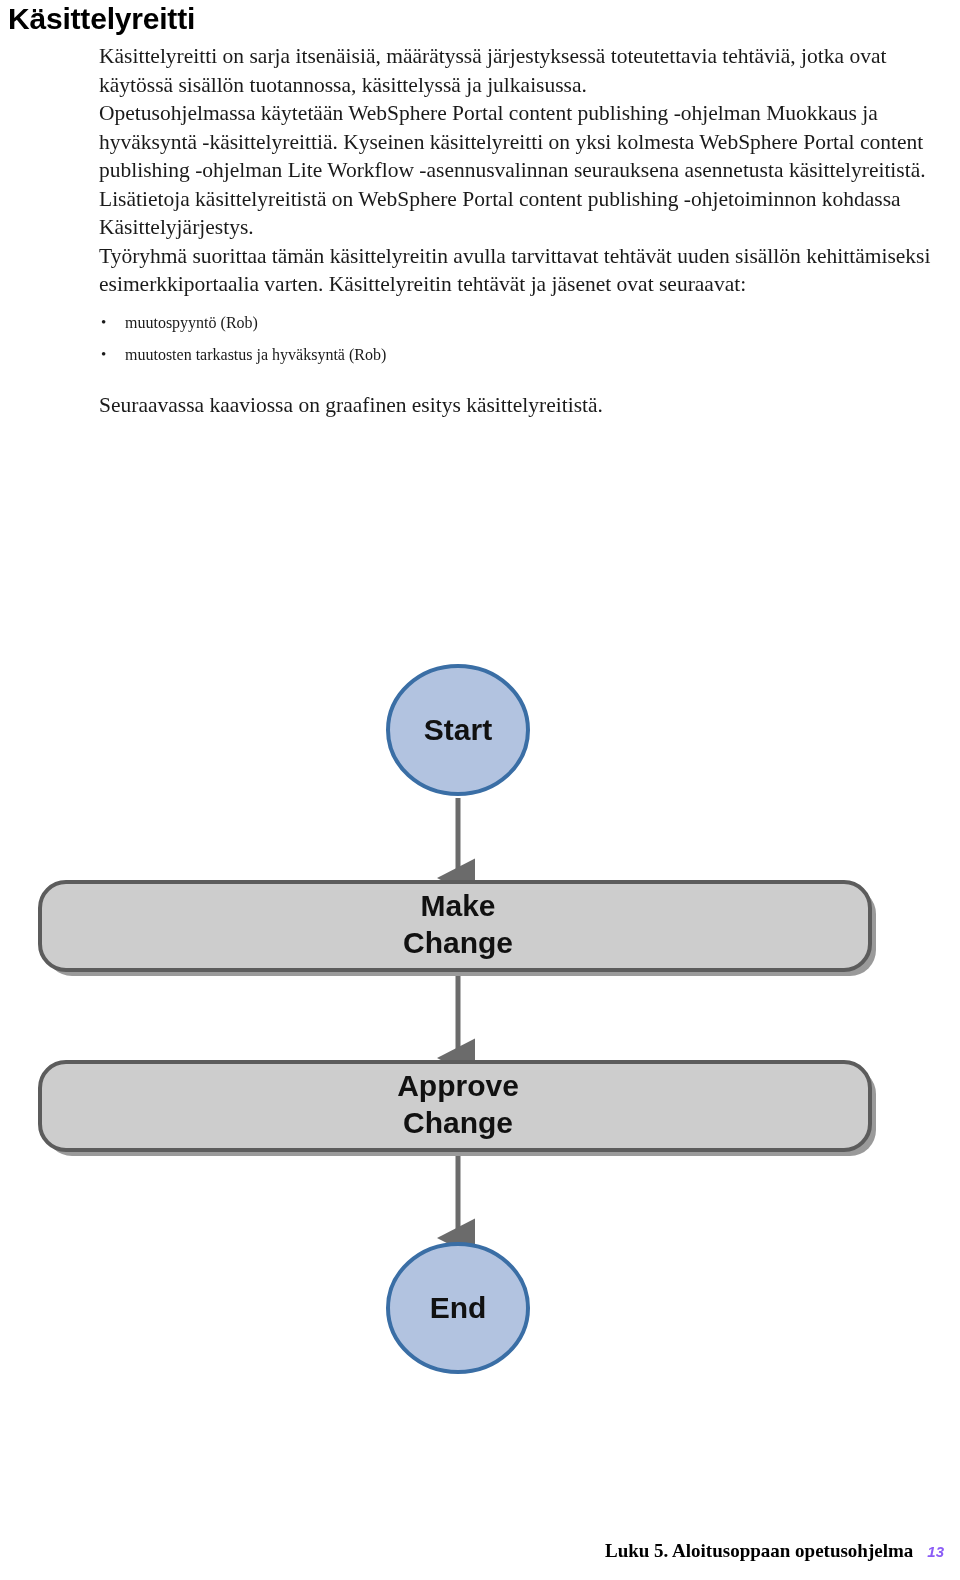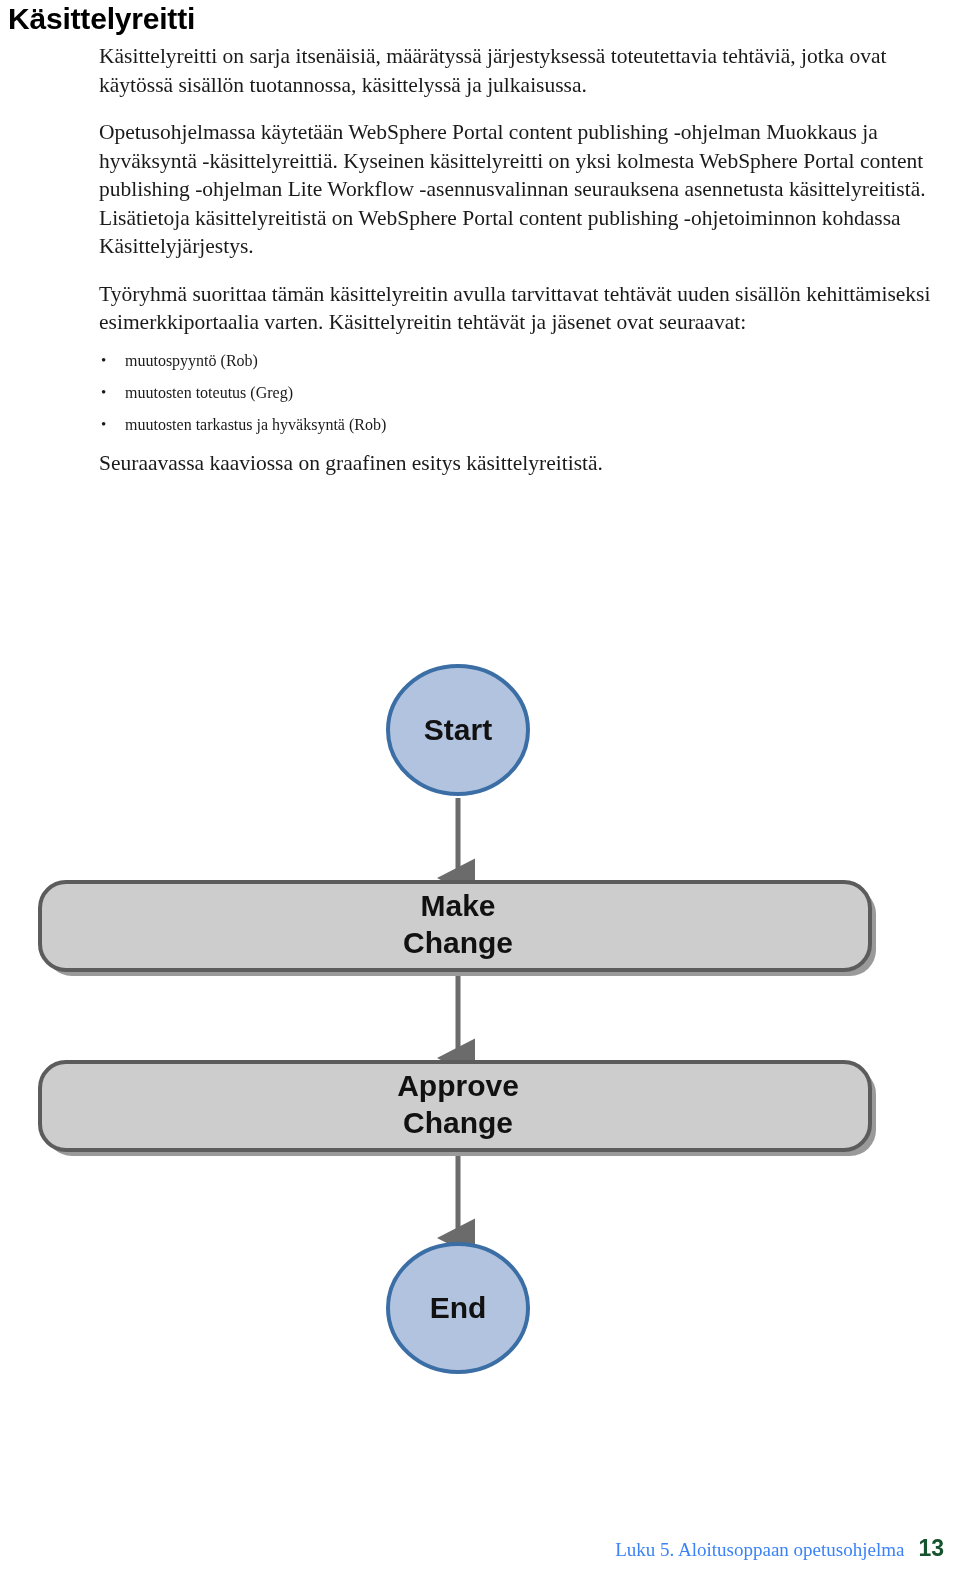--- a/index.html
+++ b/index.html
@@ -40,21 +40,20 @@
   }
 
   .para {
     font-size: 21.5px;
     line-height: 28.5px;
     text-align: left;
     margin: 0 0 0 0;
     color: #1a1a1a;
   }
   .para + .para {
-    margin-top: 19px;
   }
 
   
   .bullet-list {
     margin: 8px 0 0 0;
     padding: 0;
     list-style: none;
   }
   .bullet-item {
     position: relative;
@@ -67,21 +66,21 @@
     content: "\2022";
     position: absolute;
     left: 2px;
     top: -1px;
     font-size: 15px;
     line-height: 32px;
     color: #1a1a1a;
   }
 
   .para-after-list {
-    margin-top: 8px;
+    margin-top: 20px;
   }
 
   
   .flowchart {
     position: absolute;
     left: 8px;
     top: 620px;
     width: 960px;
     height: 810px;
   }
@@ -101,46 +100,47 @@
   .footer {
     position: absolute;
     left: 0;
     right: 16px;
     bottom: 18px;
     text-align: right;
     white-space: nowrap;
   }
   .footer-text {
     font-size: 19px;
-    color: #3b82f6;
+    color: #000000;
+    font-weight: bold;
   }
   .footer-page {
     font-family: "Liberation Sans", "DejaVu Sans", sans-serif;
     font-weight: bold;
-    font-size: 23px;
-    color: #14532d;
+    font-size: 15px;
+    color: #8b5cf6;
     margin-left: 14px;
+    font-style: italic;
   }
 </style>
 </head>
 <body>
 
 <div class="page-heading">Käsittelyreitti</div>
 
 <div class="text-column">
 
   <p class="para">Käsittelyreitti on sarja itsenäisiä, määrätyssä järjestyksessä toteutettavia tehtäviä, jotka ovat käytössä sisällön tuotannossa, käsittelyssä ja julkaisussa.</p>
 
   <p class="para">Opetusohjelmassa käytetään WebSphere Portal content publishing -ohjelman Muokkaus ja hyväksyntä -käsittelyreittiä. Kyseinen käsittelyreitti on yksi kolmesta WebSphere Portal content publishing -ohjelman Lite Workflow -asennusvalinnan seurauksena asennetusta käsittelyreitistä. Lisätietoja käsittelyreitistä on WebSphere Portal content publishing -ohjetoiminnon kohdassa Käsittelyjärjestys.</p>
 
   <p class="para">Työryhmä suorittaa tämän käsittelyreitin avulla tarvittavat tehtävät uuden sisällön kehittämiseksi esimerkkiportaalia varten. Käsittelyreitin tehtävät ja jäsenet ovat seuraavat:</p>
 
   <ul class="bullet-list">
     <li class="bullet-item">muutospyyntö (Rob)</li>
-    <li class="bullet-item">muutosten toteutus (Greg)</li>
     <li class="bullet-item">muutosten tarkastus ja hyväksyntä (Rob)</li>
   </ul>
 
   <p class="para para-after-list">Seuraavassa kaaviossa on graafinen esitys käsittelyreitistä.</p>
 </div>
 
 <div class="flowchart">
   <svg width="960" height="810" viewBox="0 0 960 810" xmlns="http://www.w3.org/2000/svg">
     <defs>
       <marker id="arrowhead" markerWidth="9" markerHeight="9" refX="4.5" refY="4.2" orient="auto" markerUnits="strokeWidth">

